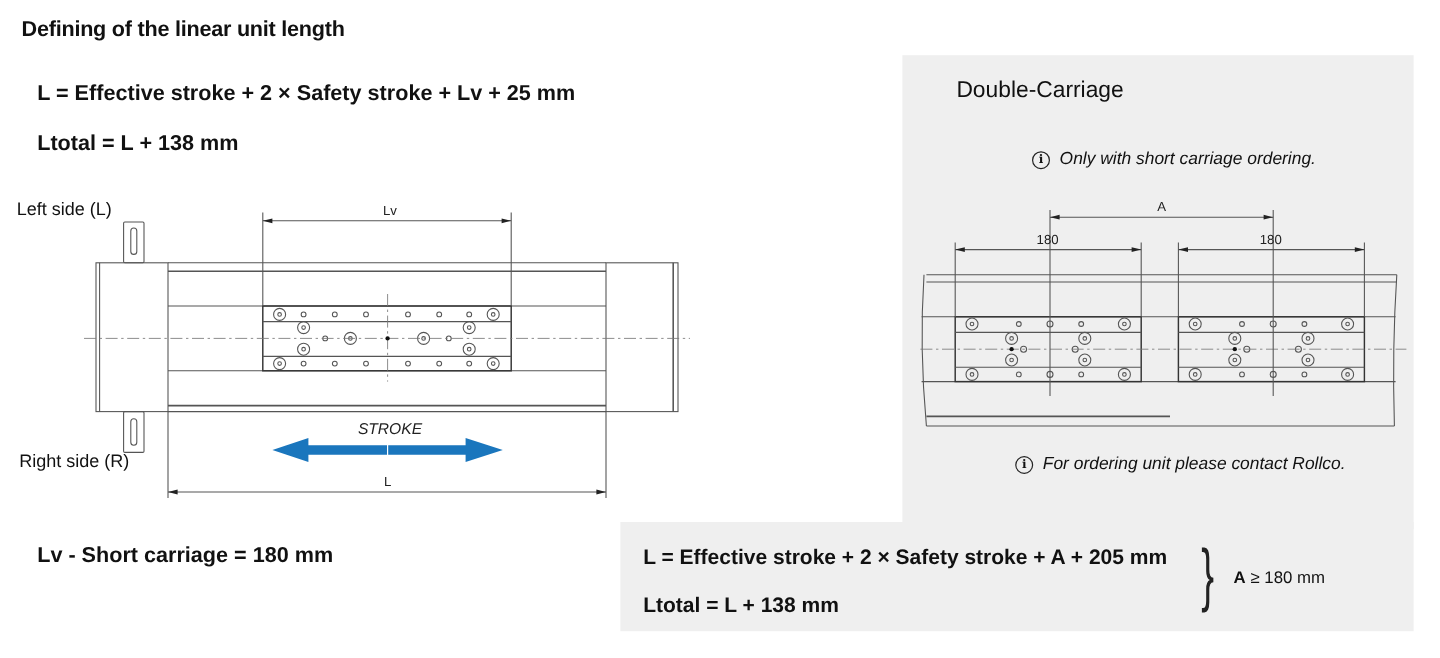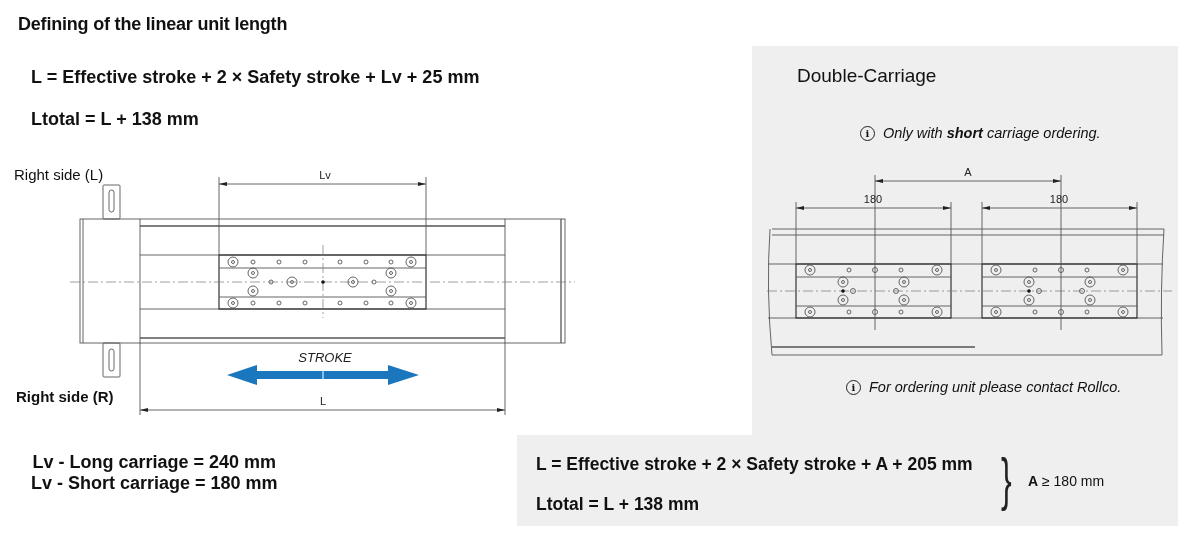--- a/index.html
+++ b/index.html
@@ -5,37 +5,37 @@
   * { box-sizing: border-box; margin: 0; padding: 0; }
   html, body { width: 1200px; height: 548px; background: #ffffff; overflow: hidden; }
   body { position: relative; font-family: "Liberation Sans", "DejaVu Sans", sans-serif; color: #111; }
   .abs { position: absolute; }
   .title { left: 18px; top: 14px; font-size: 18px; font-weight: bold; letter-spacing: -0.2px; }
   .formula { font-size: 18px; font-weight: bold; white-space: nowrap; text-align: center; }
   .label { font-size: 15px; white-space: nowrap; }
   .gray-panel { background: #efefef; }
   .panel-title { font-size: 19px; font-weight: normal; }
   .note { font-size: 14.5px; font-style: italic; white-space: nowrap; display: flex; align-items: center; gap: 8px; }
-  .note b { font-weight: bold; }
+  .note b { font-weight: normal; }
   .info-icon { font-style: normal; font-size: 15px; display: inline-flex; align-items: center; justify-content: center; width: 15px; height: 15px; border: 1.2px solid #222; border-radius: 50%; font-size: 10px; font-weight: bold; font-family: "DejaVu Serif", serif; }
   svg { position: absolute; overflow: visible; }
   .dimtxt { font-family: "Liberation Sans", sans-serif; font-size: 11px; fill: #222; }
   .stroke-txt { font-family: "Liberation Sans", sans-serif; font-size: 13px; font-style: italic; fill: #222; }
   .brace { font-size: 58px; font-weight: 200; line-height: 1; transform: scaleX(0.55); transform-origin: left top; color: #222; }
 </style>
 </head>
 <body>
 
 <div class="abs title">Defining of the linear unit length</div>
 
 <div class="abs formula" style="left:31px; top:67px;">L = Effective stroke + 2 × Safety stroke + Lv + 25 mm</div>
 <div class="abs formula" style="left:31px; top:109px;">Ltotal = L + 138 mm</div>
 
-<div class="abs label" style="left:14px; top:166px;">Right side (L)</div>
-<div class="abs label" style="left:16px; top:388px;font-weight:bold;">Right side (R)</div>
+<div class="abs label" style="left:14px; top:166px;">Left side (L)</div>
+<div class="abs label" style="left:16px; top:376px;">Right side (R)</div>
 
 <svg width="600" height="300" style="left:0; top:150px;" viewBox="0 150 600 300">
   <g fill="none" stroke="#555" stroke-width="0.9">
 
     <rect x="103" y="185" width="17" height="34" rx="1"></rect>
     <rect x="109" y="190" width="5" height="22" rx="2.5"></rect>
     <rect x="103" y="343" width="17" height="34" rx="1"></rect>
     <rect x="109" y="349" width="5" height="22" rx="2.5"></rect>
 
     <rect x="80" y="219" width="60" height="124"></rect>
@@ -111,21 +111,20 @@
   </g>
   <text class="dimtxt" x="325" y="179" text-anchor="middle">Lv</text>
   <text class="dimtxt" x="323" y="405" text-anchor="middle">L</text>
 
   <polygon points="227,375 257,365 257,371 388,371 388,365 419,375 388,385 388,379 257,379 257,385" fill="#1a76bd"></polygon>
   <line x1="323" y1="369" x2="323" y2="381" stroke="#fff" stroke-width="1"></line>
   <text class="stroke-txt" x="325" y="362" text-anchor="middle">STROKE</text>
 </svg>
 
 <div class="abs formula" style="left:31px; top:452px; line-height:21px;">
-  <div>Lv - Long carriage = 240 mm</div>
   <div>Lv - Short carriage = 180 mm</div>
 </div>
 
 <div class="abs gray-panel" style="left:752px; top:46px; width:426px; height:395px;"></div>
 <div class="abs gray-panel" style="left:517px; top:435px; width:661px; height:91px;"></div>
 
 <div class="abs panel-title" style="left:797px; top:65px;">Double-Carriage</div>
 
 <div class="abs note" style="left:860px; top:125px;">
   <span class="info-icon">i</span>

